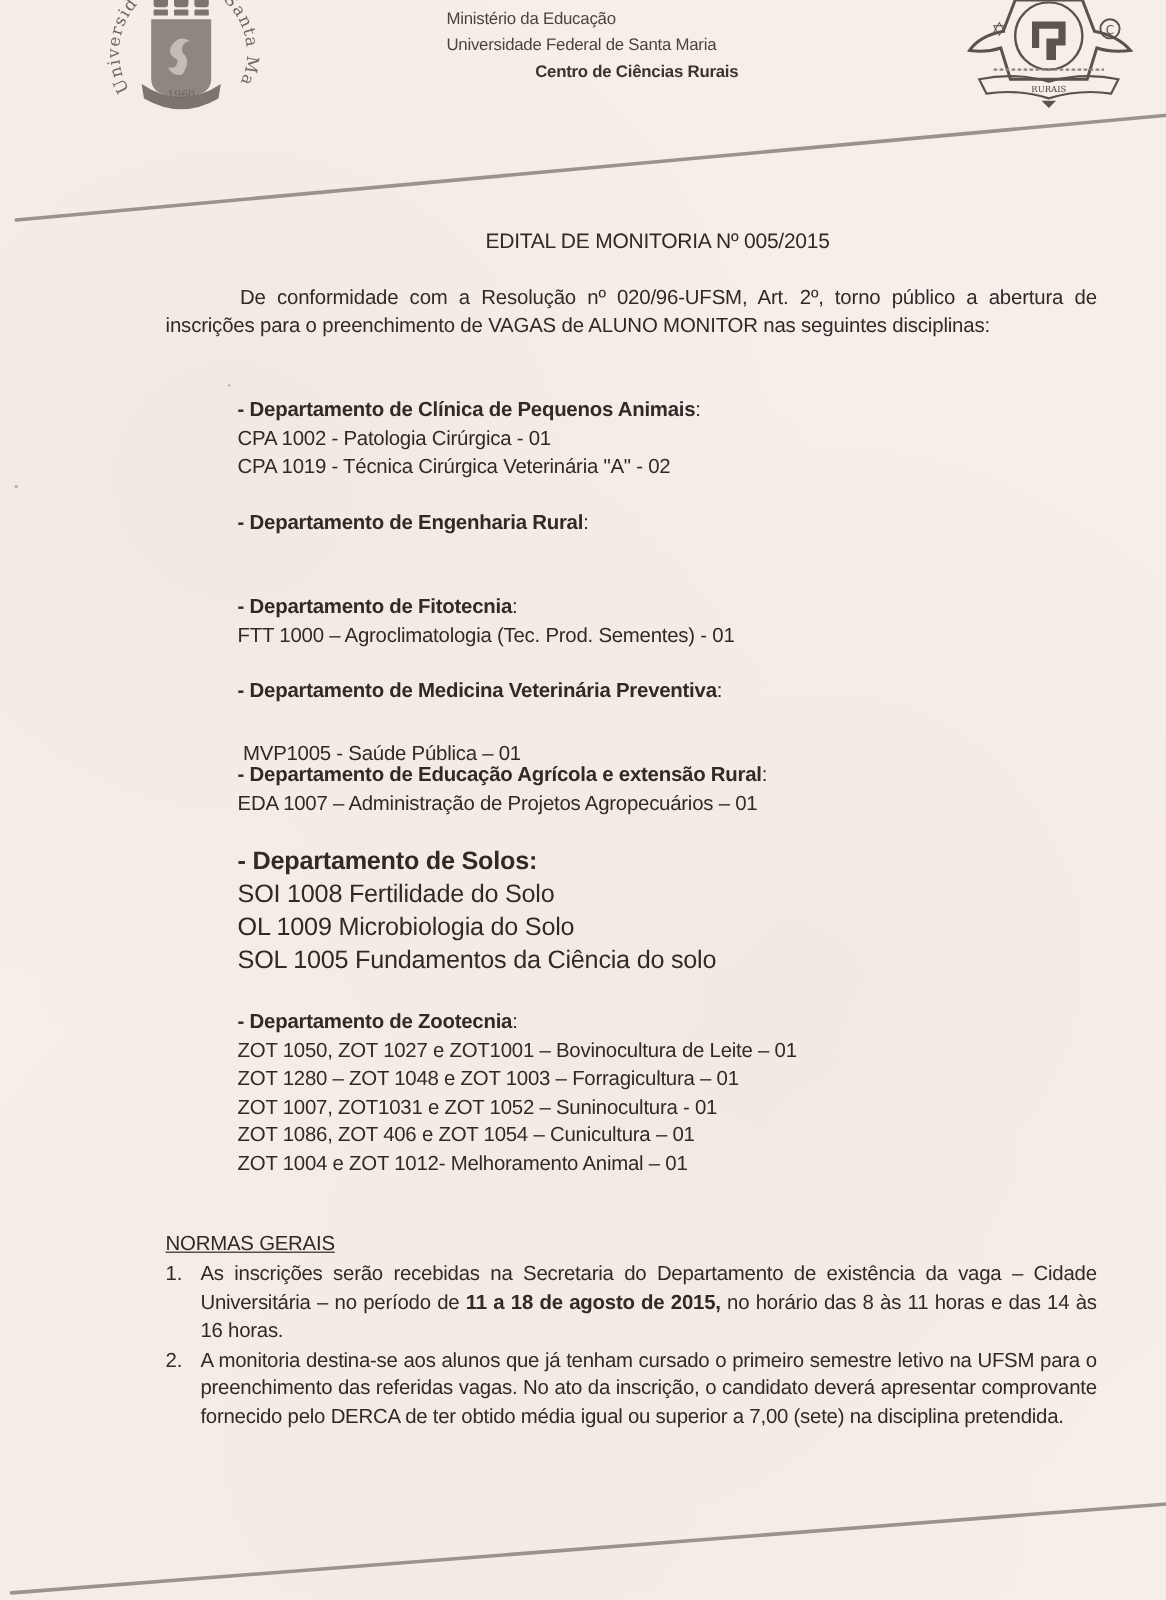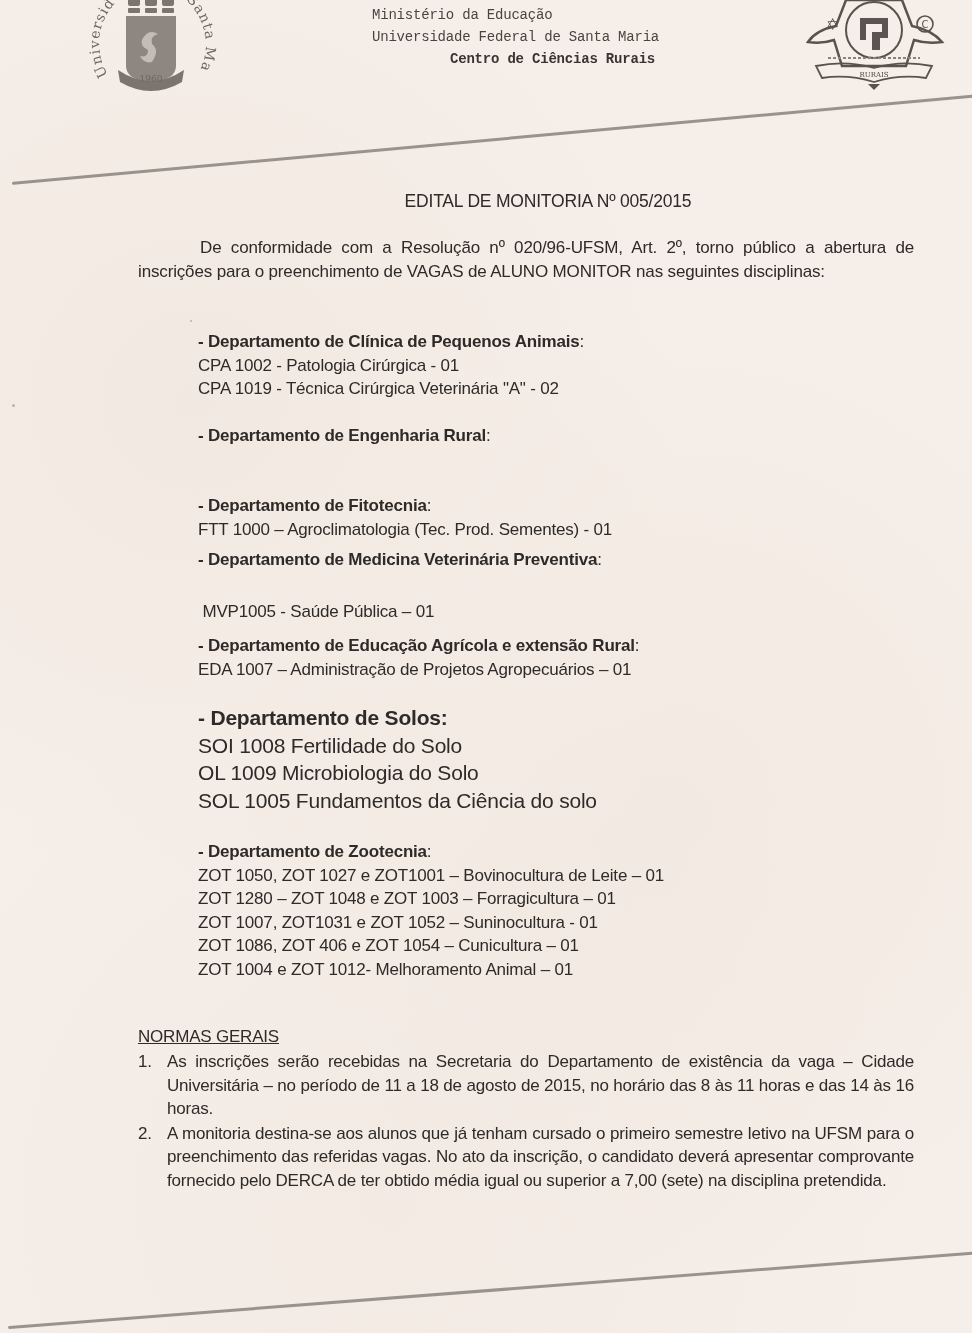--- a/index.html
+++ b/index.html
@@ -10,21 +10,21 @@
         radial-gradient(circle at 20% 30%, rgba(200,180,170,0.10) 0, transparent 40%),
         radial-gradient(circle at 70% 60%, rgba(210,190,180,0.10) 0, transparent 45%),
         radial-gradient(circle at 40% 90%, rgba(200,185,175,0.08) 0, transparent 40%);
       font-family: "Liberation Sans", sans-serif;
       color: #2e2a28;
     }
     .abs { position: absolute; }
 
     
     .ufsm-seal { left: 78px; top: -30px; width: 150px; height: 145px; }
-    .header-text { left: 372px; top: 4px; font-family: Liberation Mono, monospace; color: #4a4440; font-size: 14px; line-height: 22px; letter-spacing: -0.2px; }
+    .header-text { left: 372px; top: 4px; font-family: Liberation Sans, sans-serif; color: #4a4440; font-size: 14px; line-height: 22px; letter-spacing: -0.2px; }
     .header-text .center-line { padding-left: 74px; font-weight: bold; color: #3a3430; text-align: center; }
     .ccr-logo { left: 796px; top: -20px; width: 156px; height: 118px; }
 
     .rule { height: 3px; background: #8a827c; border-radius: 2px; transform-origin: left center; opacity: 0.85; }
     .rule-top { left: 12px; top: 182px; width: 975px; transform: rotate(-5.2deg); }
     .rule-bottom { left: 8px; top: 1326px; width: 975px; transform: rotate(-4.4deg); }
 
     
     .title { left: 0; width: 956px; top: 191px; text-align: center; font-size: 17.5px; padding-left: 140px; box-sizing: border-box; letter-spacing: -0.2px; }
     .intro { left: 138px; top: 236px; width: 776px; font-size: 17px; line-height: 23.5px; text-align: justify; letter-spacing: -0.15px; }
@@ -34,21 +34,21 @@
     .dept .dh { font-weight: bold; }
     .dept .dh .colon { font-weight: normal; }
     .dept.big { font-size: 21px; line-height: 27.5px; }
     .dept.big .dh .colon { font-weight: bold; }
 
     .normas-title { left: 138px; top: 1027px; font-size: 17px; text-decoration: underline; letter-spacing: -0.2px; }
     .normas { left: 138px; top: 1050px; width: 776px; font-size: 17px; line-height: 23.5px; letter-spacing: -0.2px; }
     .normas .item { display: flex; margin-bottom: 1px; }
     .normas .num { width: 29px; flex: none; }
     .normas .txt { flex: 1; text-align: justify; }
-    .normas b { font-weight: normal; }
+    .normas b { font-weight: bold; }
 
     .speck { position: absolute; width: 3px; height: 3px; border-radius: 50%; background: #9a8c84; opacity: 0.6; }
   </style>
 </head>
 <body>
 
 <div class="abs ufsm-seal">
   <svg width="150" height="145" viewBox="0 0 150 145">
     <defs>
       <path id="arcL" d="M 30 105 A 60 60 0 0 1 40 30"></path>
@@ -120,21 +120,21 @@
 
 <div class="abs dept" style="top:424px;">
   <div class="dh"><span>- Departamento de Engenharia Rural</span><span class="colon">:</span></div>
 </div>
 
 <div class="abs dept" style="top:494px;">
   <div class="dh"><span>- Departamento de Fitotecnia</span><span class="colon">:</span></div>
   <div>FTT 1000 – Agroclimatologia (Tec. Prod. Sementes) - 01</div>
 </div>
 
-<div class="abs dept" style="top:548px;">
+<div class="abs dept" style="top:564px;">
   <div class="dh"><span>- Departamento de Medicina Veterinária Preventiva</span><span class="colon">:</span></div>
   <div style="white-space:pre;margin-top:28px;"> MVP1005 - Saúde Pública – 01</div>
 </div>
 
 <div class="abs dept" style="top:634px;">
   <div class="dh"><span>- Departamento de Educação Agrícola e extensão Rural</span><span class="colon">:</span></div>
   <div>EDA 1007 – Administração de Projetos Agropecuários – 01</div>
 </div>
 
 <div class="abs dept big" style="top:704px;">

